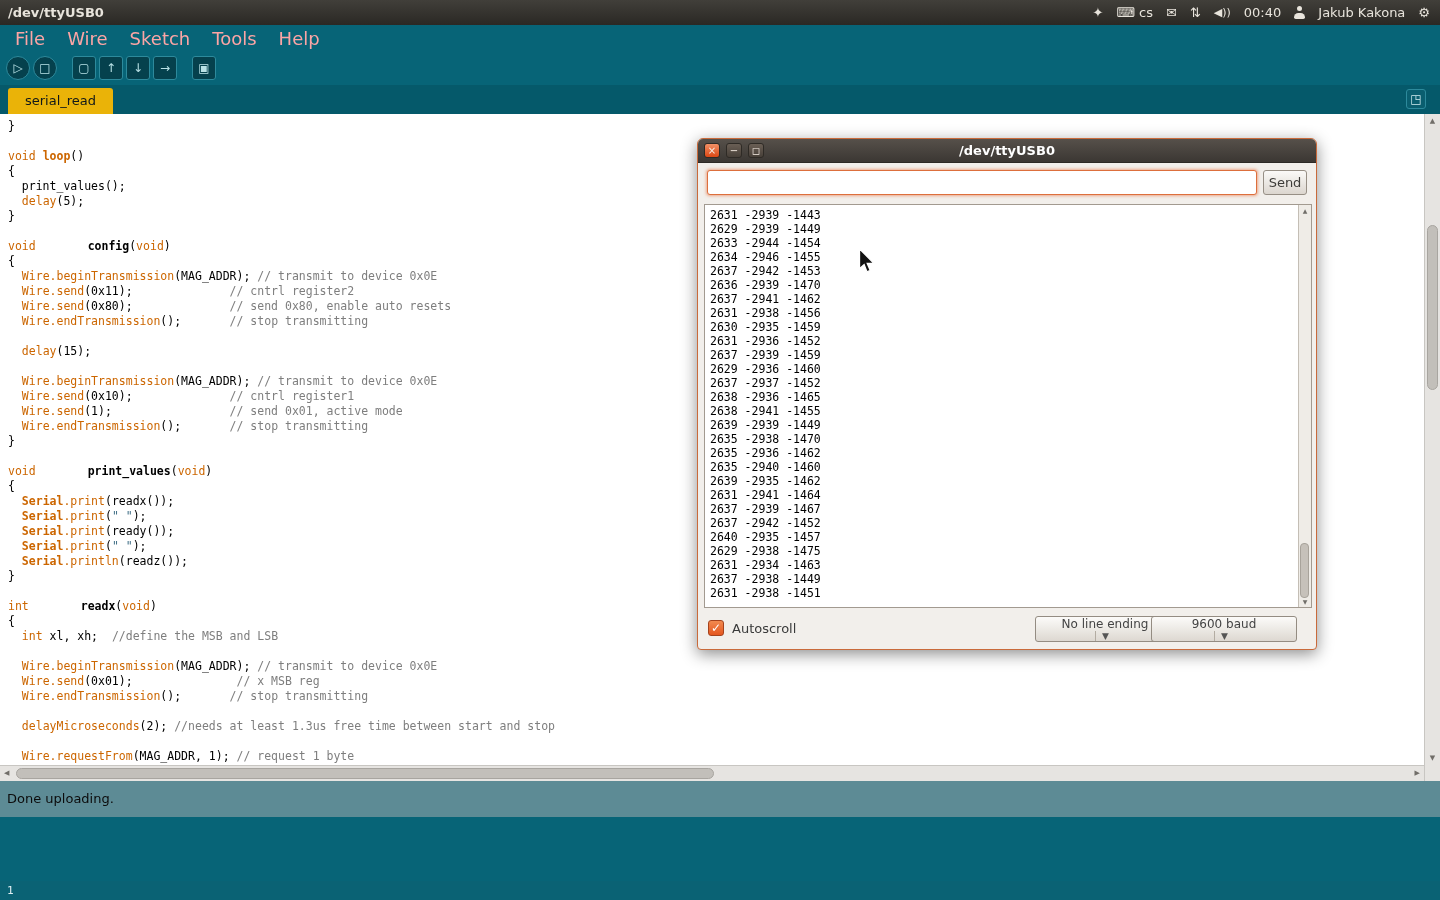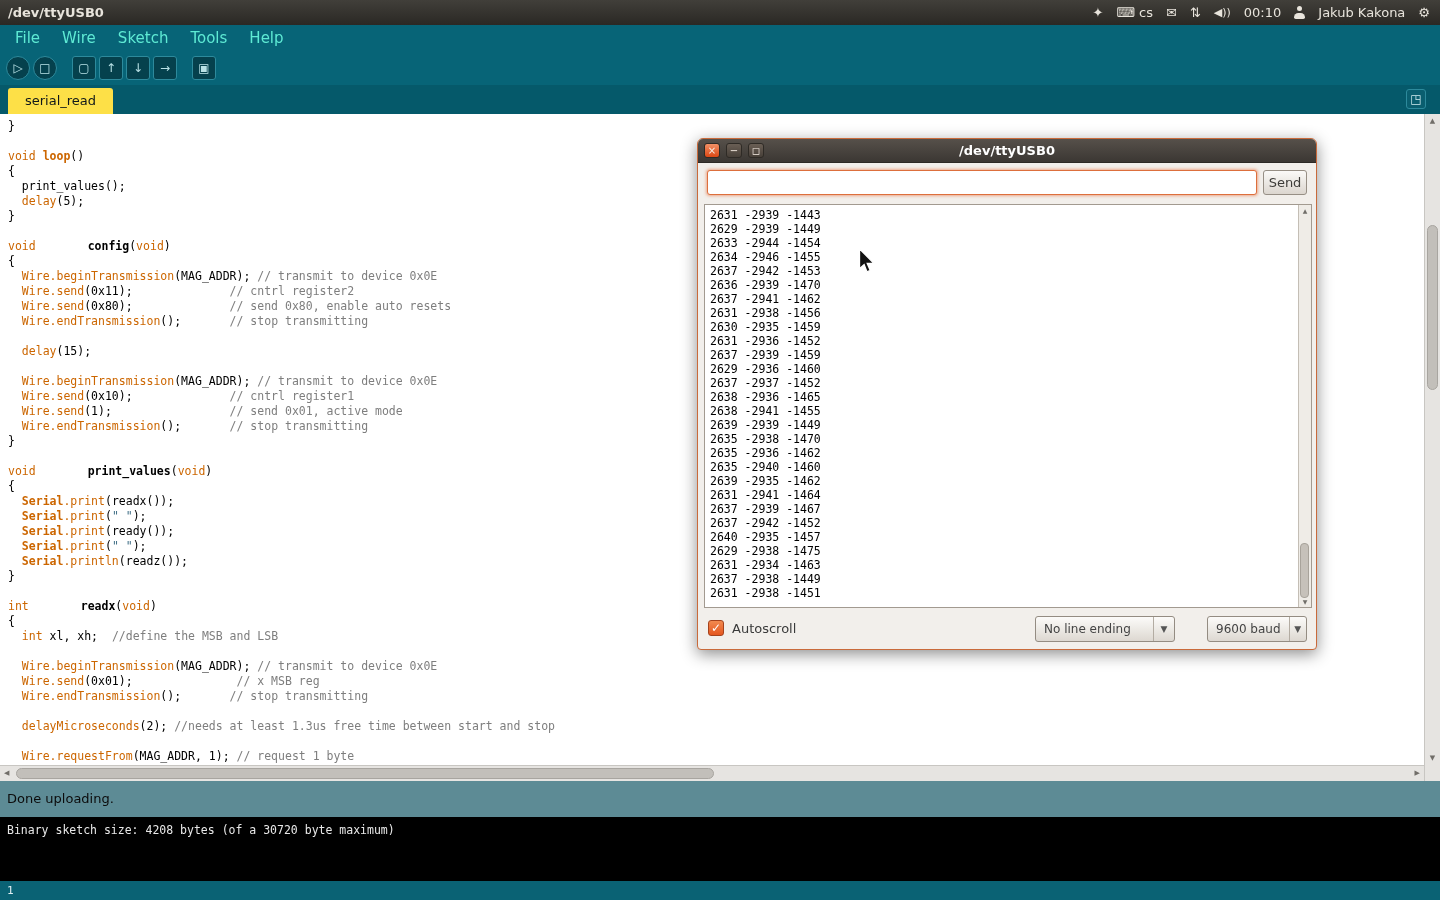--- a/index.html
+++ b/index.html
@@ -18,34 +18,34 @@
   .ind{color:#e8e4dc;font-size:13px;line-height:25px;}
   .ind.small{font-size:11px;}
   .kb-group{display:flex;align-items:center;gap:4px;}
   .person{width:11px;height:13px;position:relative;display:inline-block;}
   .person::before{content:"";position:absolute;top:0;left:3px;width:5px;height:5px;border-radius:50%;background:#e8e4dc;}
   .person::after{content:"";position:absolute;bottom:0;left:0;width:11px;height:6px;border-radius:5px 5px 2px 2px;background:#e8e4dc;}
 
   
   .menubar{position:absolute;top:25px;left:0;width:1440px;height:26px;background:#076477;
     display:flex;align-items:center;padding-left:4px;}
-  .menu-item{color:#5eead4;font-size:15px;padding:4px 11px;cursor:default;}
+  .menu-item{color:#fca5a5;font-size:18px;padding:4px 11px;cursor:default;}
 
   
   .toolbar{position:absolute;top:51px;left:0;width:1440px;height:34px;background:#076477;
     display:flex;align-items:center;padding-left:6px;}
   .tb-btn{width:24px;height:24px;margin-right:3px;background:#05414d;border:1px solid #2d8a9c;
     display:flex;align-items:center;justify-content:center;border-radius:3px;}
   .tb-btn.round{border-radius:50%;}
   .tb-btn.grp{margin-left:12px;}
   .tb-glyph{color:#b9e2e6;font-size:12px;line-height:1;}
 
   
   .tabstrip{position:absolute;top:85px;left:0;width:1440px;height:29px;background:#05596a;}
-  .tab{position:absolute;left:8px;bottom:0;height:26px;padding:0 17px;background:#fde047;
+  .tab{position:absolute;left:8px;bottom:0;height:26px;padding:0 17px;background:#eab308;
     color:#10181a;font-size:13px;line-height:26px;border-radius:3px 3px 0 0;}
   .tab-menu-btn{position:absolute;right:14px;top:4px;width:20px;height:20px;background:#0a5e6f;
     border:1px solid #2d8a9c;color:#cde9ec;border-radius:3px;text-align:center;line-height:18px;font-size:12px;}
 
   
   .editor{position:absolute;top:114px;left:0;width:1424px;height:651px;background:#ffffff;overflow:hidden;}
   .code{padding:5px 0 0 8px;font-family:"DejaVu Sans Mono", monospace;font-size:11.5px;line-height:15px;white-space:pre;}
   .code-line{height:15px;}
   .tok-p{color:#000000;}
   .tok-k{color:#cc6600;}
@@ -93,46 +93,46 @@
   .sm-lines{padding:3px 0 0 5px;font-family:"DejaVu Sans Mono", monospace;font-size:11.5px;line-height:14px;white-space:pre;color:#000;}
   .sm-scroll{position:absolute;top:0;right:0;bottom:0;width:13px;background:#efece7;border-left:1px solid #c4beb5;}
   .sm-scroll .sb-arrow{position:absolute;left:0;width:12px;text-align:center;font-size:6px;color:#716e69;}
   .sm-scroll .up{top:2px;} .sm-scroll .down{bottom:2px;}
   .sm-scroll .thumb{position:absolute;top:338px;left:1px;width:9px;height:55px;background:#c6c1ba;border:1px solid #a8a39b;border-radius:4px;}
   .sm-bottom{position:absolute;left:0;right:0;bottom:6px;height:28px;}
   .sm-check{position:absolute;left:10px;top:5px;width:16px;height:16px;background:linear-gradient(#f28a50,#e4561f);
     border:1px solid #a5421c;border-radius:3px;color:#fff;font-size:12px;line-height:14px;text-align:center;}
   .sm-autoscroll-label{position:absolute;left:34px;top:6px;font-size:13px;color:#3a3a3a;}
   .combo{position:absolute;top:1px;height:26px;background:linear-gradient(#fcfbf9,#ddd8d1);border:1px solid #948c82;
-    border-radius:3px;font-size:12px;color:#444;display:flex;align-items:center;}
+    border-radius:3px;font-size:12px;color:#444;display:flex;align-items:center;flex-direction:column;}
   .combo .txt{padding:0 8px;flex:1;white-space:nowrap;}
   .combo .arr{width:21px;height:100%;border-left:1px solid #b3aca2;display:flex;align-items:center;justify-content:center;
     font-size:9px;color:#555;}
   #combo-line-ending{right:141px;width:140px;}
-  #combo-baud{right:9px;width:100px;}
+  #combo-baud{right:19px;width:146px;}
 
   .cursor{position:absolute;left:858px;top:248px;z-index:50;}
 </style>
 </head>
 <body>
 
 <div id="screen">
 
   <div class="top-panel">
     <span class="panel-title">/dev/ttyUSB0</span>
     <div class="panel-right">
       <span class="ind">✦</span>
       <span class="kb-group">
         <span class="ind">⌨</span>
         <span class="ind">cs</span>
       </span>
       <span class="ind">✉</span>
       <span class="ind">⇅</span>
       <span class="ind small">◀))</span>
-      <span class="ind">00:10</span>
+      <span class="ind">00:40</span>
       <span class="person"></span>
       <span class="ind">Jakub Kakona</span>
       <span class="ind">⚙</span>
     </div>
   </div>
 
   <div class="menubar">
       <span class="menu-item">File</span>
       <span class="menu-item">Wire</span>
       <span class="menu-item">Sketch</span>
@@ -182,21 +182,20 @@
   </div>
 
   <div class="hscroll">
     <div class="sb-arrow left">◀</div>
     <div class="thumb"></div>
     <div class="sb-arrow right">▶</div>
   </div>
 
   <div class="statusbar">Done uploading.</div>
 
-  <div class="console">Binary sketch size: 4208 bytes (of a 30720 byte maximum)</div>
 
   <div class="footerstrip">1</div>
 
   <div class="sm-window">
     <div class="sm-titlebar">
       <div style="display:flex;align-items:center;">
           <div class="wb close">
             <span>×</span>
           </div>
           <div class="wb">

